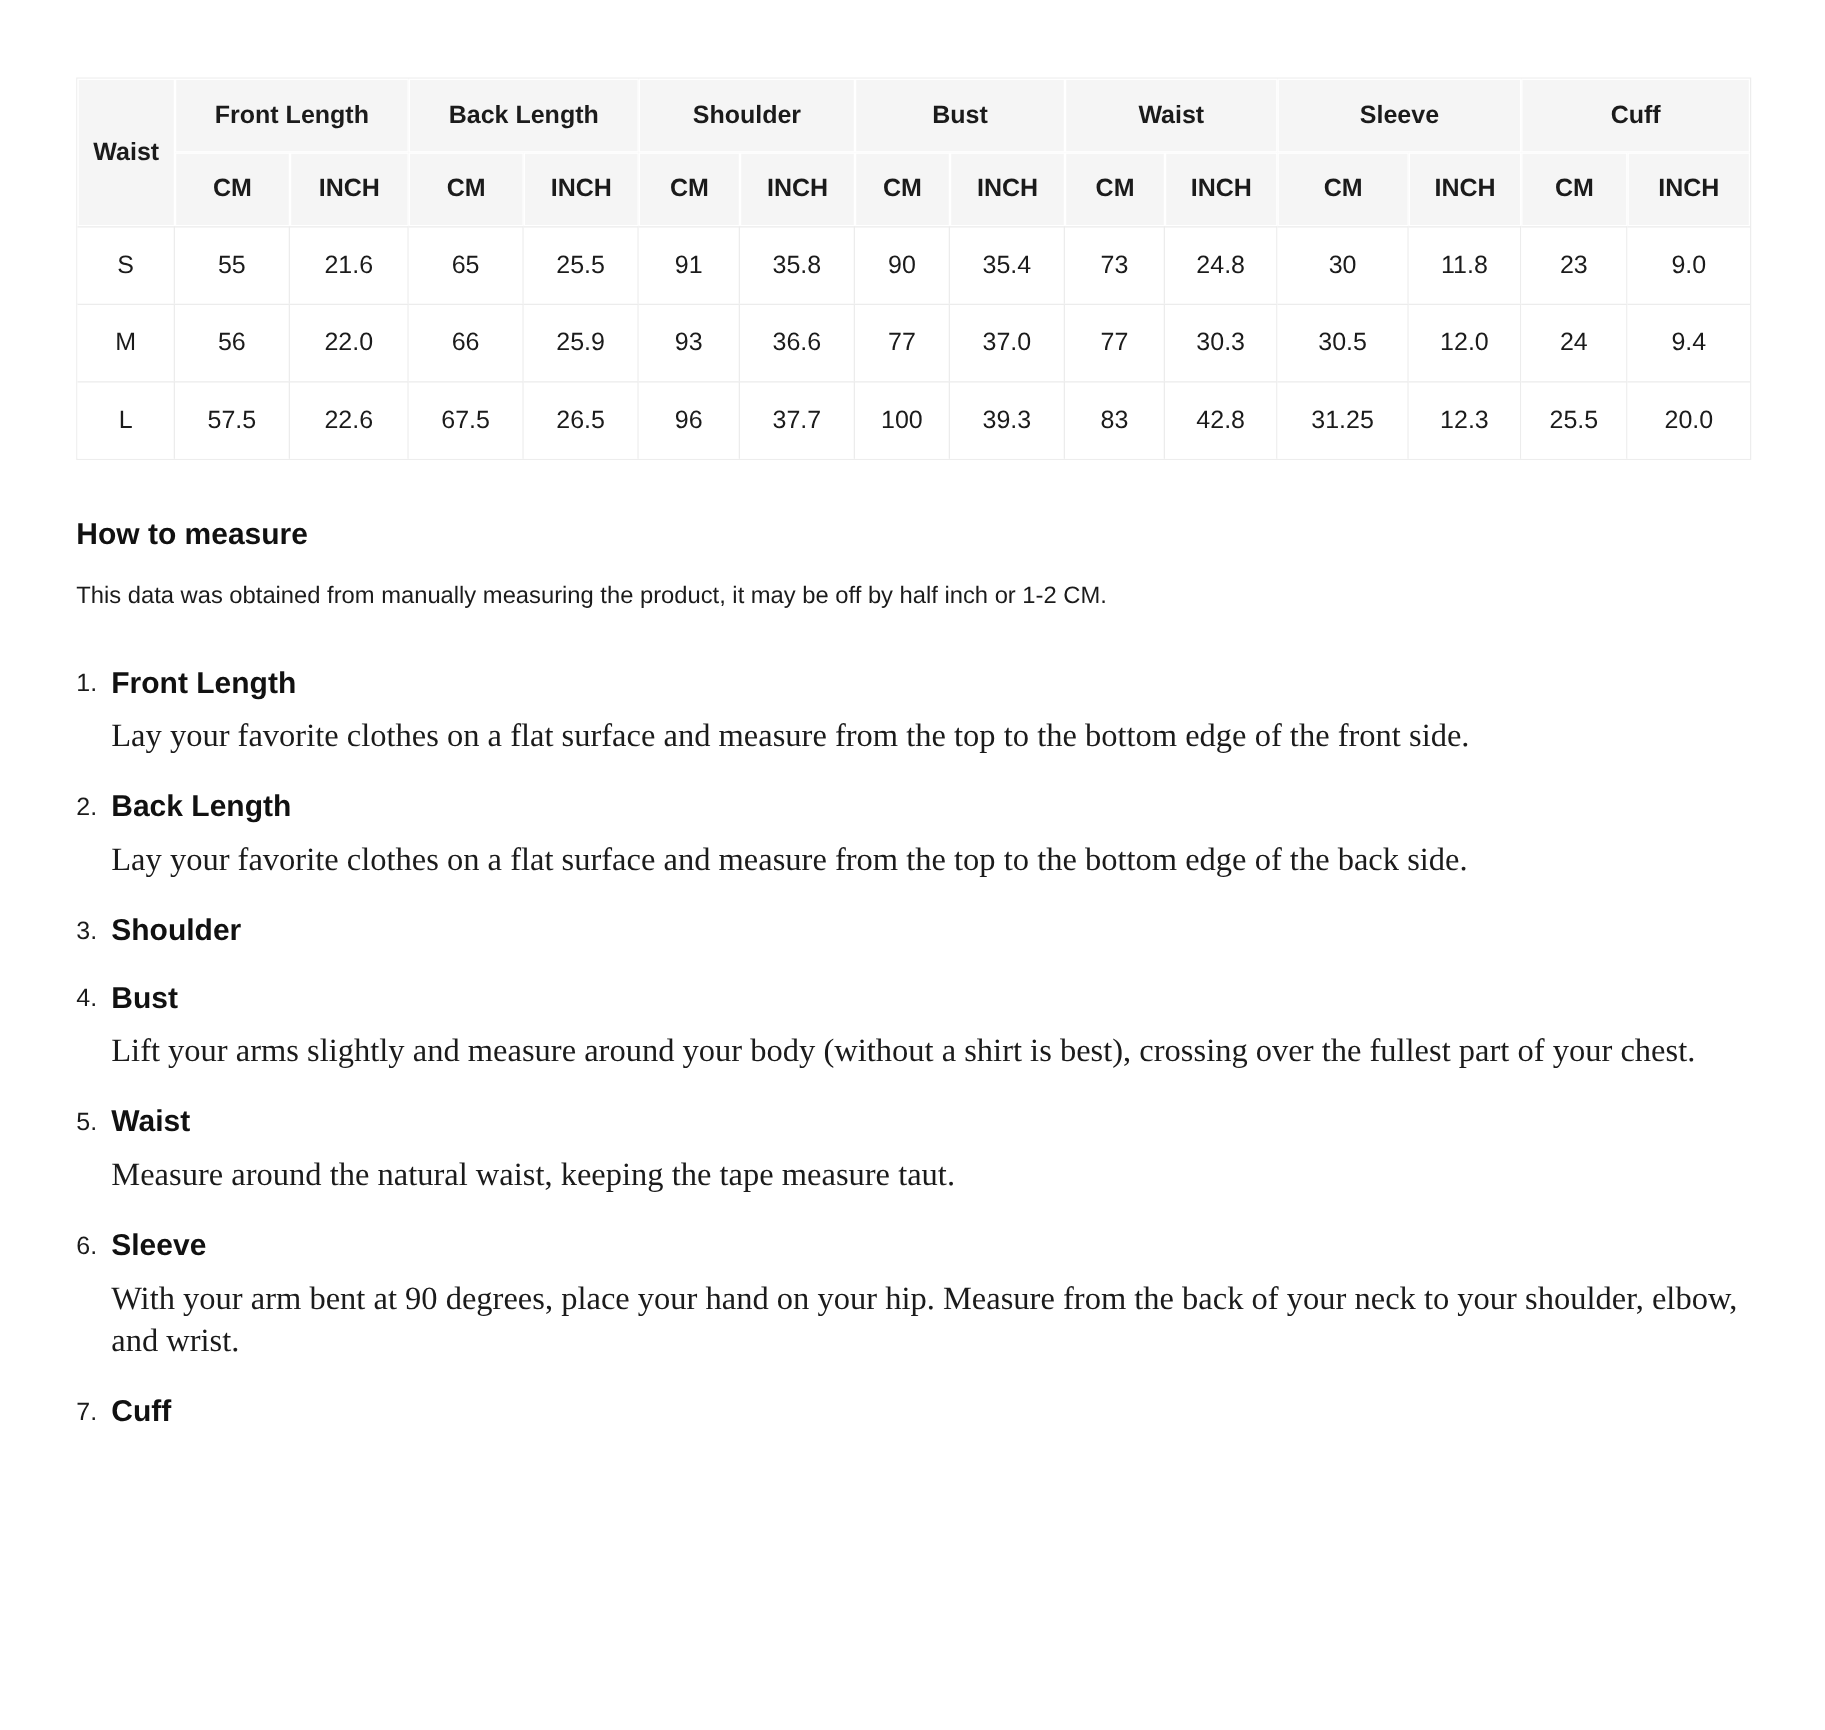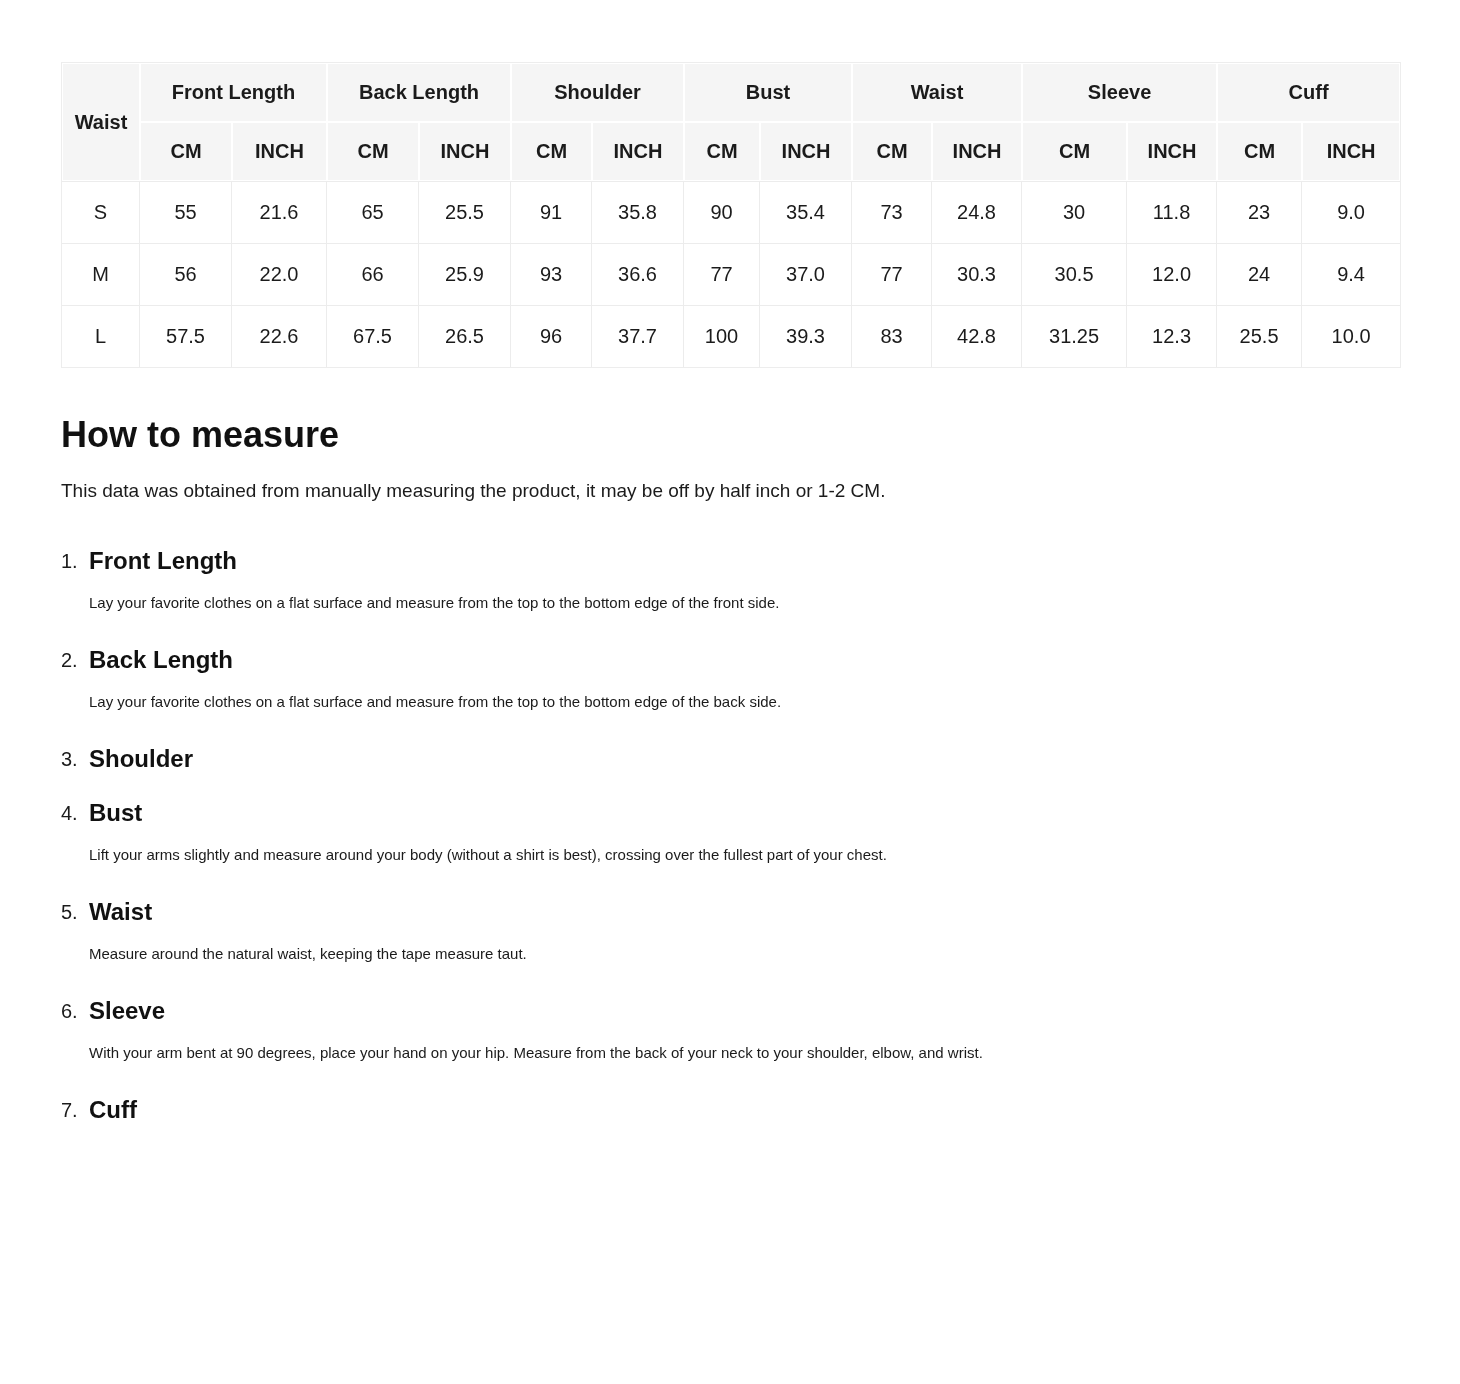--- a/index.html
+++ b/index.html
@@ -43,21 +43,21 @@
     padding: 19px 4px;
     border-top: 1px solid #ececec;
     border-right: 1px solid #ececec;
     background: #ffffff;
   }
   table.size-chart td:last-child { border-right: none; }
 
   
   .htm-title {
     margin: 46px 0 0 0;
-    font-size: 36px;
+    font-size: 24px;
     font-weight: 700;
     color: #111111;
   }
   .htm-intro {
     margin: 18px 0 0 0;
     font-size: 19px;
     line-height: 33px;
   }
   .steps {
     margin-top: 40px;
@@ -74,22 +74,23 @@
     font-size: 20px;
     font-weight: 400;
   }
   .step-name {
     font-size: 24px;
     font-weight: 700;
     color: #111111;
   }
   .step-desc {
     margin: 11px 0 0 0;
-    font-size: 15px;
+    font-size: 26px;
     line-height: 34px;
+    font-family: Liberation Serif, serif;
   }
 </style>
 </head>
 <body>
 
 <div class="page">
 
   <table class="size-chart">
     <colgroup>
       <col style="width:78px">
@@ -179,21 +180,21 @@
         <td>26.5</td>
         <td>96</td>
         <td>37.7</td>
         <td>100</td>
         <td>39.3</td>
         <td>83</td>
         <td>42.8</td>
         <td>31.25</td>
         <td>12.3</td>
         <td>25.5</td>
-        <td>10.0</td>
+        <td>20.0</td>
       </tr>
     </tbody>
   </table>
 
   <h2 class="htm-title">How to measure</h2>
   <p class="htm-intro">This data was obtained from manually measuring the product, it may be off by half inch or 1-2 CM.</p>
 
   <div class="steps">
 
     <div class="step">

